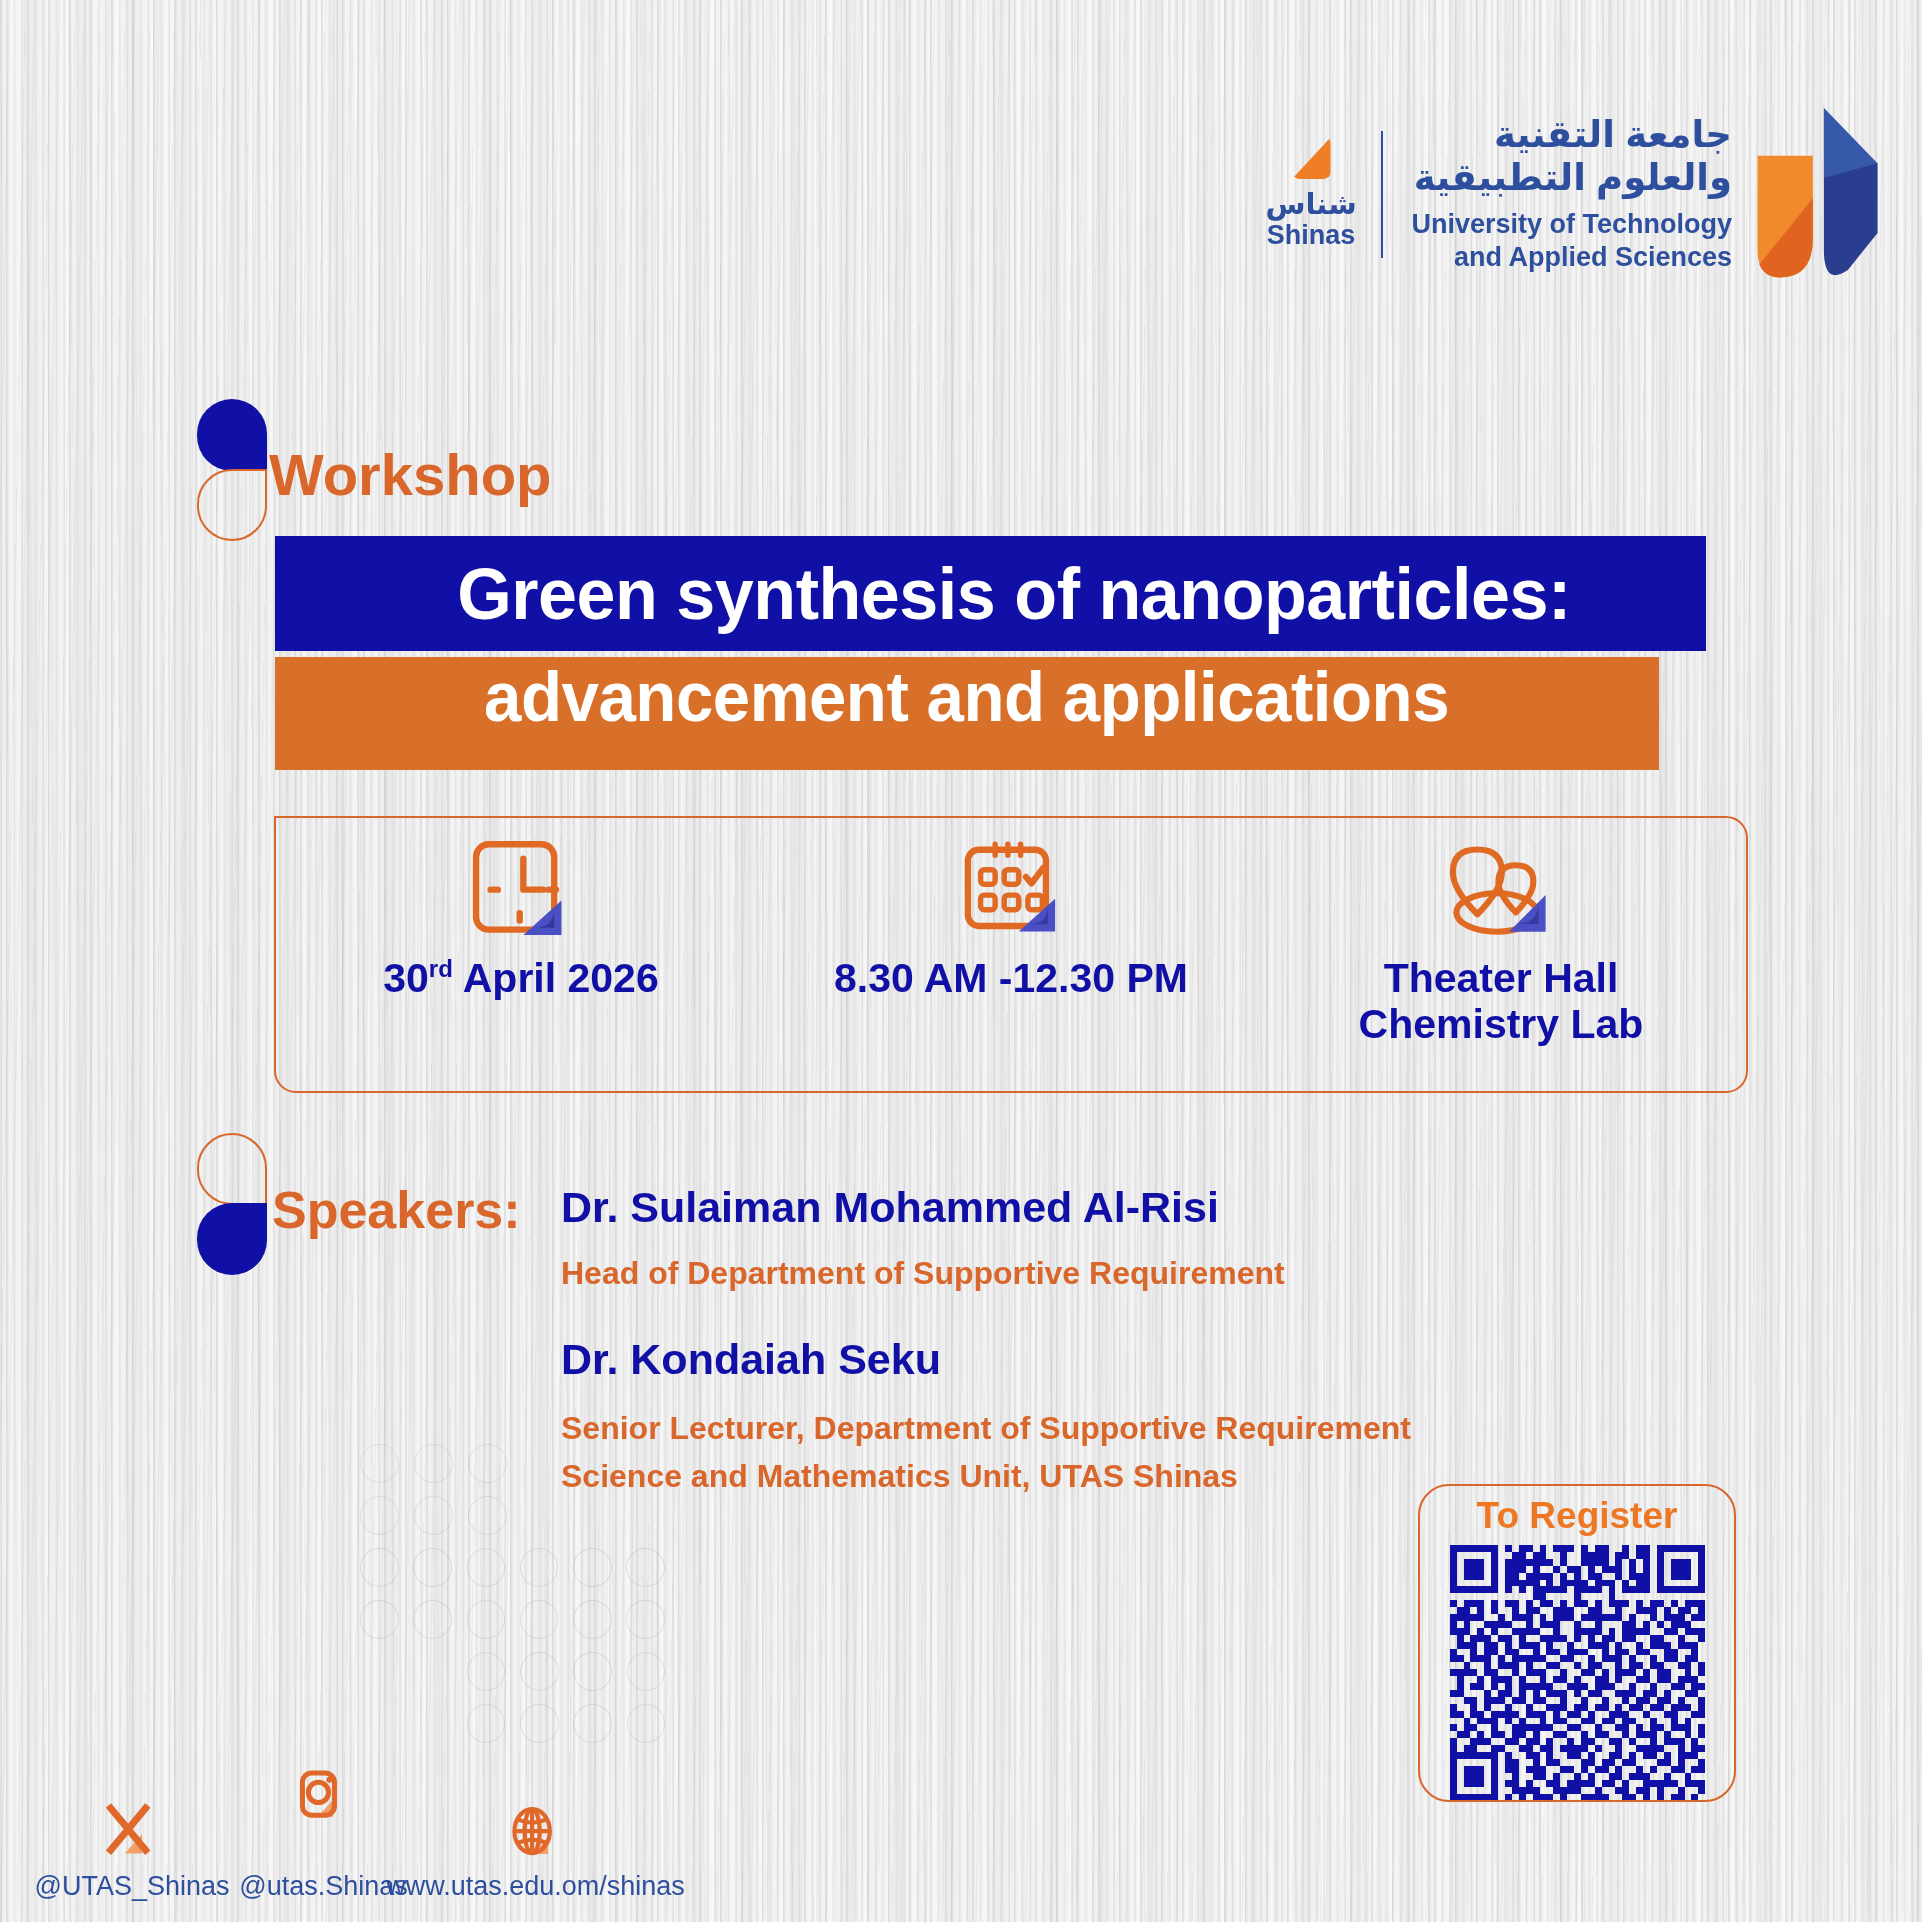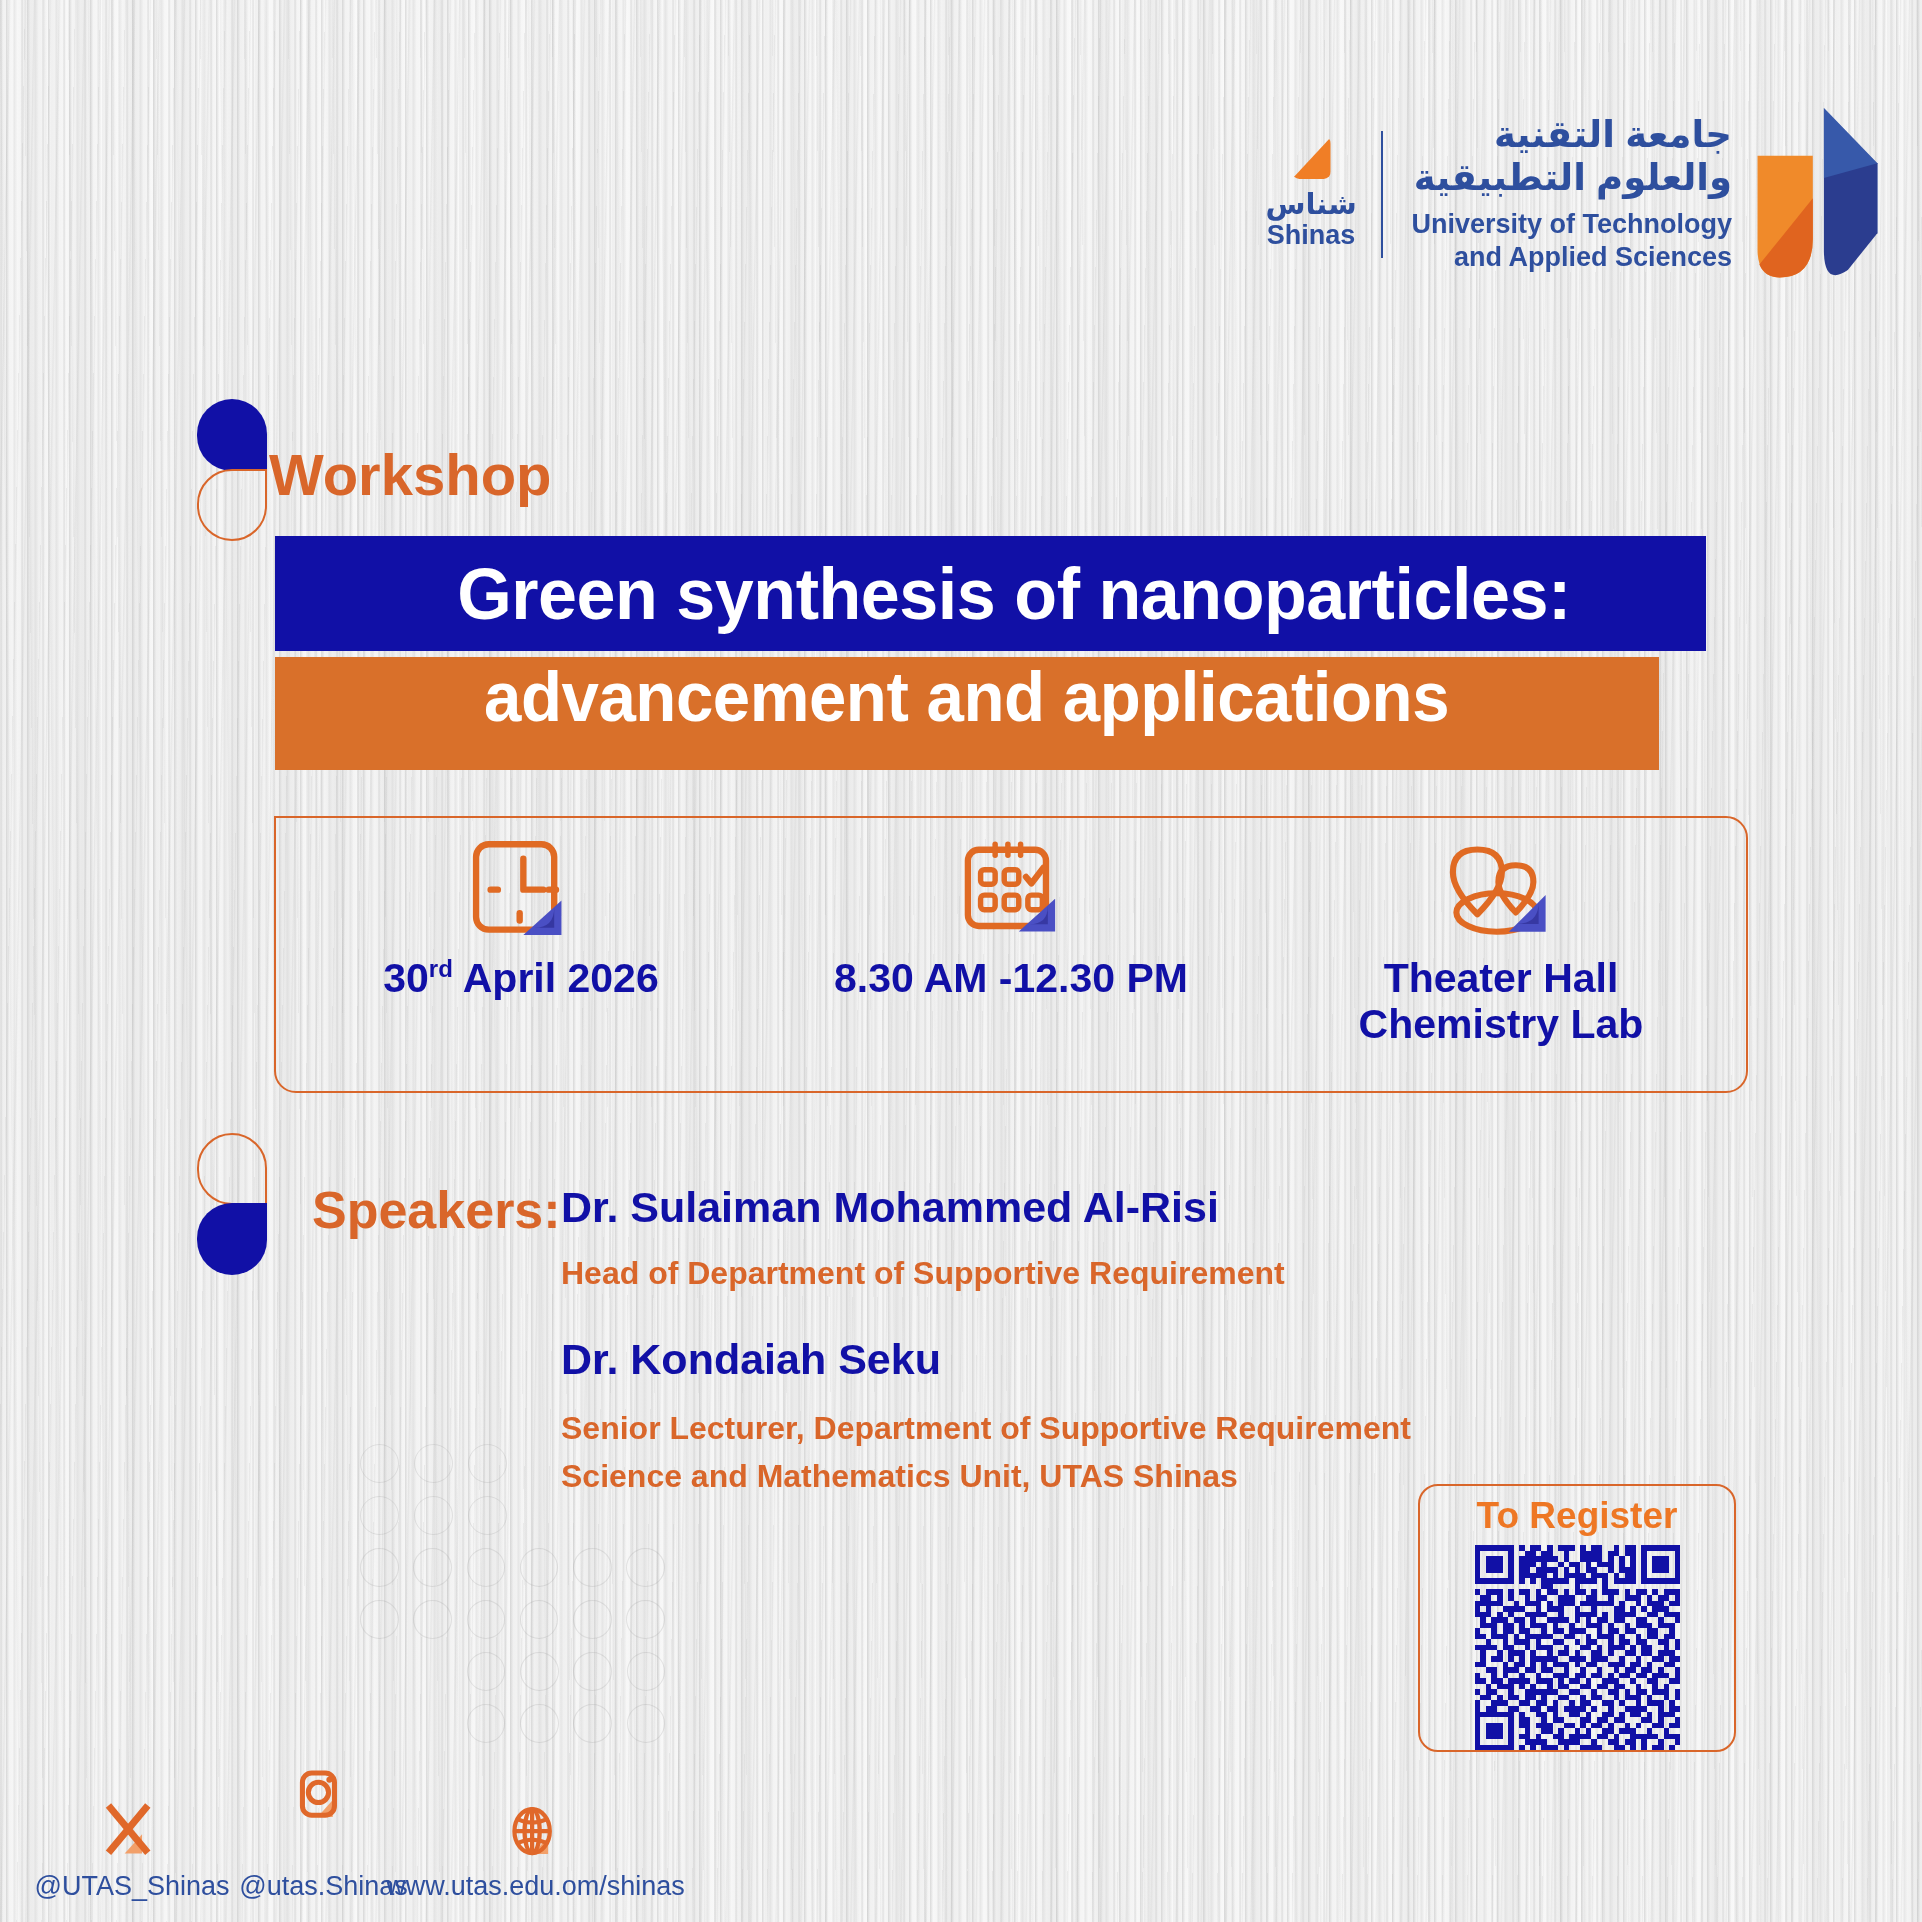--- a/index.html
+++ b/index.html
@@ -149,33 +149,33 @@
   }
   .info-icon{height:103px;display:flex;align-items:center;justify-content:center;margin-bottom:13px;}
   .info-text{
     color:#1110a6;font-size:41px;font-weight:700;text-align:center;line-height:1.12;
   }
   .info-text sup{font-size:24px;font-weight:700;vertical-align:super;}
 
   
   #speakers-label{
     position:absolute;left:272px;top:1180px;
-    font-size:52px;font-weight:700;color:#d9662a;margin-left:40px;
+    font-size:52px;font-weight:700;color:#d9662a;
   }
   .sp-name{
     position:absolute;color:#1110a6;font-weight:700;font-size:43px;
   }
   .sp-role{
     position:absolute;color:#d9662a;font-weight:700;font-size:32px;
   }
 
   
   #register-box{
-    position:absolute;left:1418px;top:1484px;width:318px;height:268px;
-    border:2.3px solid #d9662a;border-radius:20px;box-sizing:border-box;
+    position:absolute;left:1418px;top:1484px;width:318px;height:318px;
+    border:2.3px solid #d9662a;border-radius:31px;box-sizing:border-box;
     display:flex;flex-direction:column;align-items:center;padding-top:9.2px;
   }
   #register-label{color:#ee7724;font-size:37px;font-weight:600;margin-bottom:7.4px;}
   #qr{width:263px;height:263px;display:block;}
 
   
   #footer{
     position:absolute;left:28px;bottom:20px;
     display:flex;align-items:flex-end;gap:0;
   }

